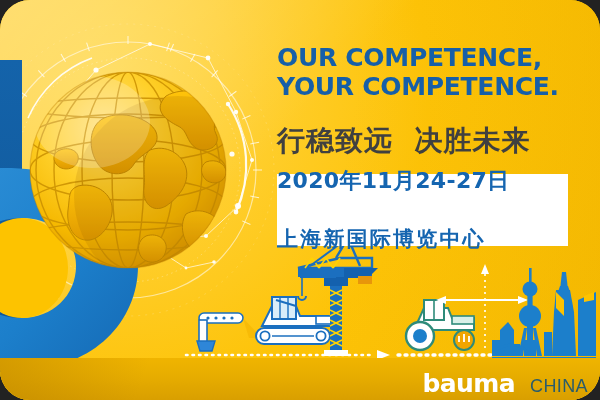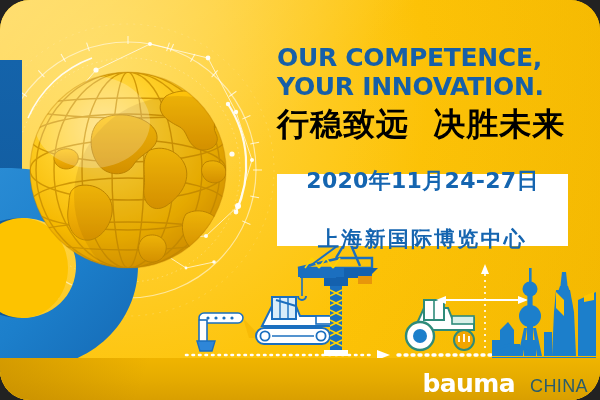--- a/index.html
+++ b/index.html
@@ -27,27 +27,27 @@
     background:linear-gradient(110deg,rgba(180,125,0,.45) 0%,rgba(180,125,0,0) 70%);}
   .logo{position:absolute;right:12px;bottom:4px;display:flex;align-items:baseline;gap:15px;}
   .logo-bauma{font-size:25px;font-weight:700;color:#FFFFFF;letter-spacing:-.6px;
     font-family:"DejaVu Sans",sans-serif;line-height:1;}
   .logo-china{font-size:18px;font-weight:400;color:#2A5C6B;letter-spacing:.4px;
     font-family:"Liberation Sans",sans-serif;line-height:1;}
   
   .headline{position:absolute;left:277px;top:44px;width:300px;}
   .hl-en{color:#165FA8;font-weight:800;font-size:25px;line-height:1.14;
     letter-spacing:-.3px;font-family:"DejaVu Sans",sans-serif;}
-  .hl-cn{color:#000000;font-weight:700;font-size:32px;line-height:1.1;
-    margin-top:6px;letter-spacing:1px;font-family:"DejaVu Sans",sans-serif;
+  .hl-cn{color:#404040;font-weight:700;font-size:28px;line-height:1.1;
+    margin-top:25px;letter-spacing:1px;font-family:"DejaVu Sans",sans-serif;
     white-space:pre;}
   
   .infobox{position:absolute;left:277px;top:174px;width:291px;height:72px;
     background:#FFFFFF;display:flex;flex-direction:column;
-    align-items:center;justify-content:center;gap:1px;}
+    justify-content:center;gap:1px;}
   .info-line{color:#1565B0;font-weight:700;font-size:22px;line-height:1.12;
     letter-spacing:.3px;font-family:"DejaVu Sans",sans-serif;white-space:nowrap;}
   .info-line.venue{font-size:21px;letter-spacing:2.2px;margin-top:33px;}
   
   .layer{position:absolute;inset:0;}
 </style>
 </head>
 <body>
 
 <div id="stage">
@@ -323,21 +323,21 @@
       <path d="M510,344 L520,344 L520,356 L510,356 Z"></path>
 
       <path d="M496,350 C508,342 520,344 528,352" fill="none" stroke="#1C7FCB" stroke-width="2.4"></path>
       <rect x="492" y="357" width="104" height="4" fill="#1C7FCB"></rect>
       <rect x="492" y="361" width="104" height="2.4" fill="#FFFFFF"></rect>
     </g>
   </svg>
 
   <div class="headline">
     <div class="hl-en">OUR COMPETENCE,</div>
-    <div class="hl-en">YOUR INNOVATION.</div>
+    <div class="hl-en">YOUR COMPETENCE.</div>
     <div class="hl-cn">行稳致远  决胜未来</div>
   </div>
 
   <div class="infobox">
     <div class="info-line">2020年11月24-27日</div>
     <div class="info-line venue">上海新国际博览中心</div>
   </div>
 
   <div class="footer-bar">
     <div class="footer-sheen"></div>

